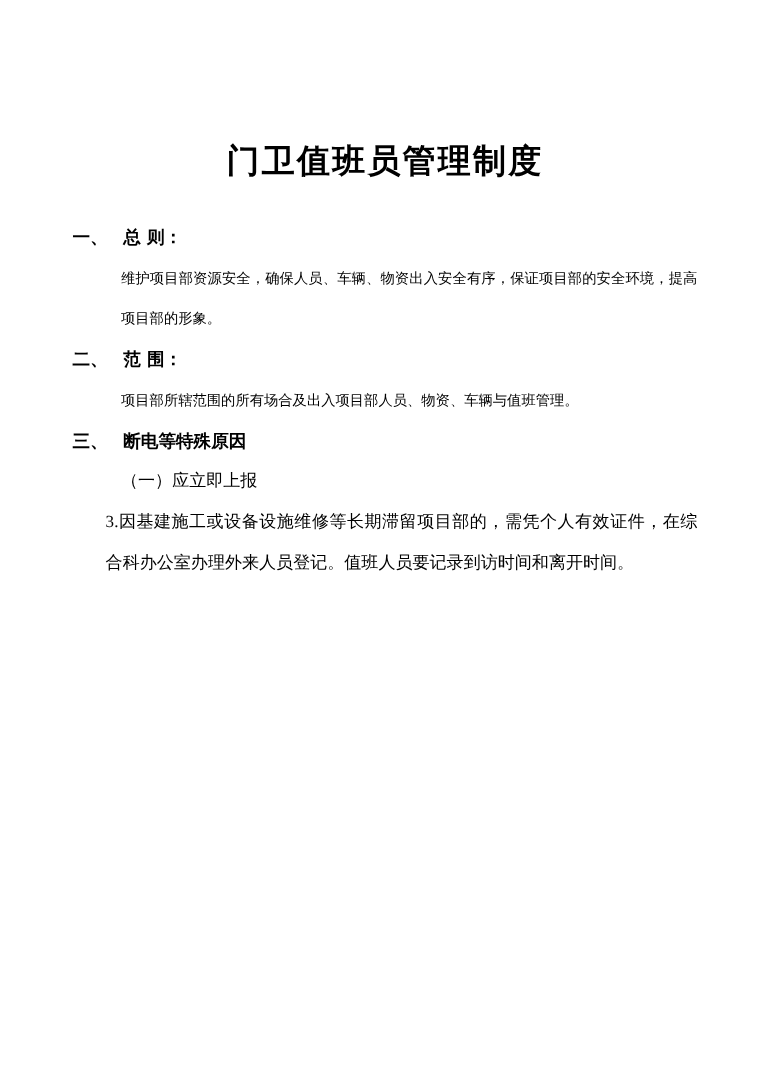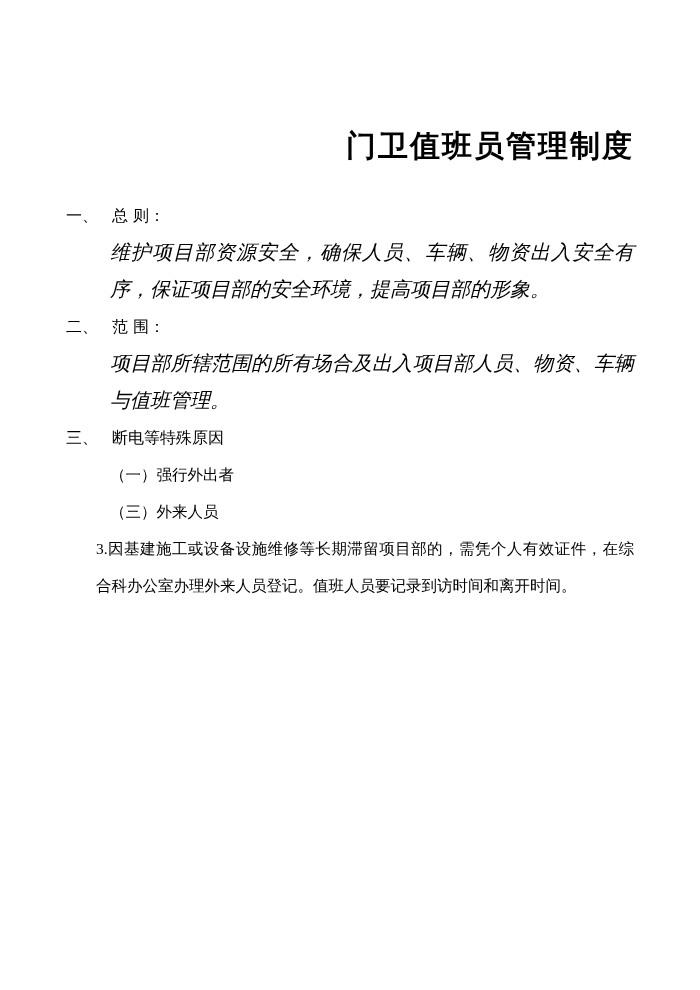--- a/index.html
+++ b/index.html
@@ -12,44 +12,43 @@
     width: 700px;
     height: 990px;
     background: #ffffff;
     color: #000000;
     box-sizing: border-box;
     padding: 126px 66px 40px 66px;
     overflow: hidden;
     font-family: "Liberation Serif", "DejaVu Serif", serif;
   }
   .doc-title {
-    text-align: right;
+    text-align: center;
     font-size: 30px;
     font-weight: bold;
     letter-spacing: 2px;
     margin: 0 0 30px 0;
     font-family: "DejaVu Sans", "Liberation Sans", sans-serif;
   }
   .section-heading {
     margin: 0;
     font-size: 16px;
-    font-weight: normal;
+    font-weight: bold;
     line-height: 37px;
     font-family: "DejaVu Sans", "Liberation Sans", sans-serif;
   }
   .section-heading .num {
     display: inline-block;
     min-width: 46px;
   }
   .body-para {
     margin: 0 0 0 44px;
-    font-size: 20px;
+    font-size: 13px;
     line-height: 37px;
     text-align: justify;
-    font-style: italic;
   }
   .sub-title {
     margin: 0 0 0 44px;
     font-size: 15.5px;
     line-height: 37px;
   }
   .long-para {
     margin: 0 0 0 30px;
     font-size: 15.5px;
     line-height: 37px;
@@ -73,21 +72,20 @@
 
   <p class="section-heading">
     <span class="num">二、</span><span>范 围：</span>
   </p>
   <p class="body-para">项目部所辖范围的所有场合及出入项目部人员、物资、车辆与值班管理。</p>
 
   <p class="section-heading">
     <span class="num">三、</span><span>断电等特殊原因</span>
   </p>
 
-  <p class="sub-title">（一）强行外出者</p>
+  <p class="sub-title">（一）应立即上报</p>
 
 
-  <p class="sub-title">（三）外来人员</p>
 
 
   <p class="long-para">3.因基建施工或设备设施维修等长期滞留项目部的，需凭个人有效证件，在综合科办公室办理外来人员登记。值班人员要记录到访时间和离开时间。</p>
 
 </div>
 
 </body></html>

